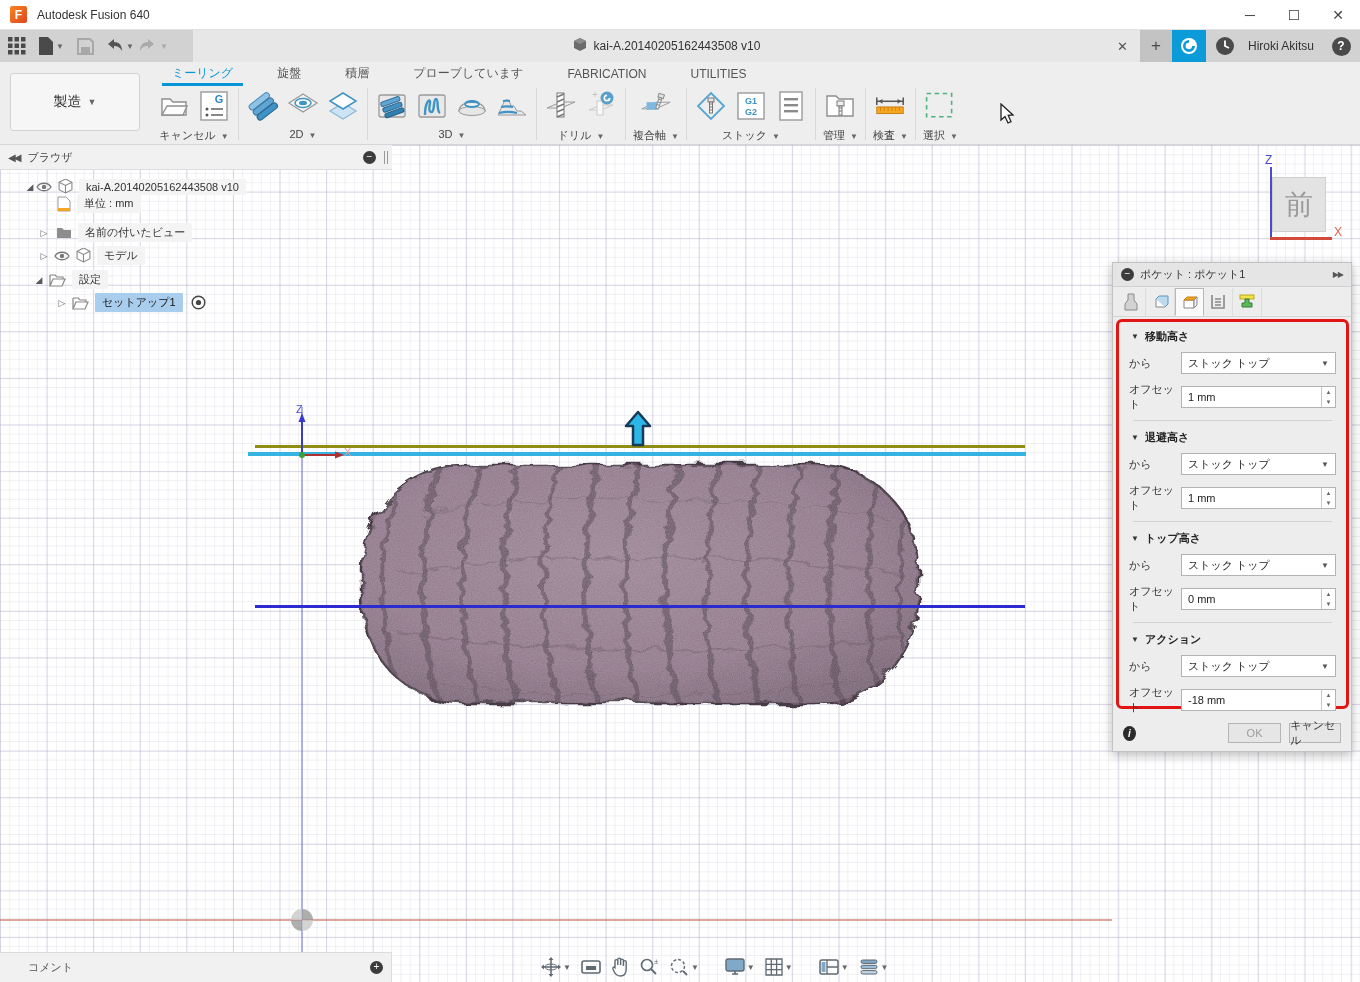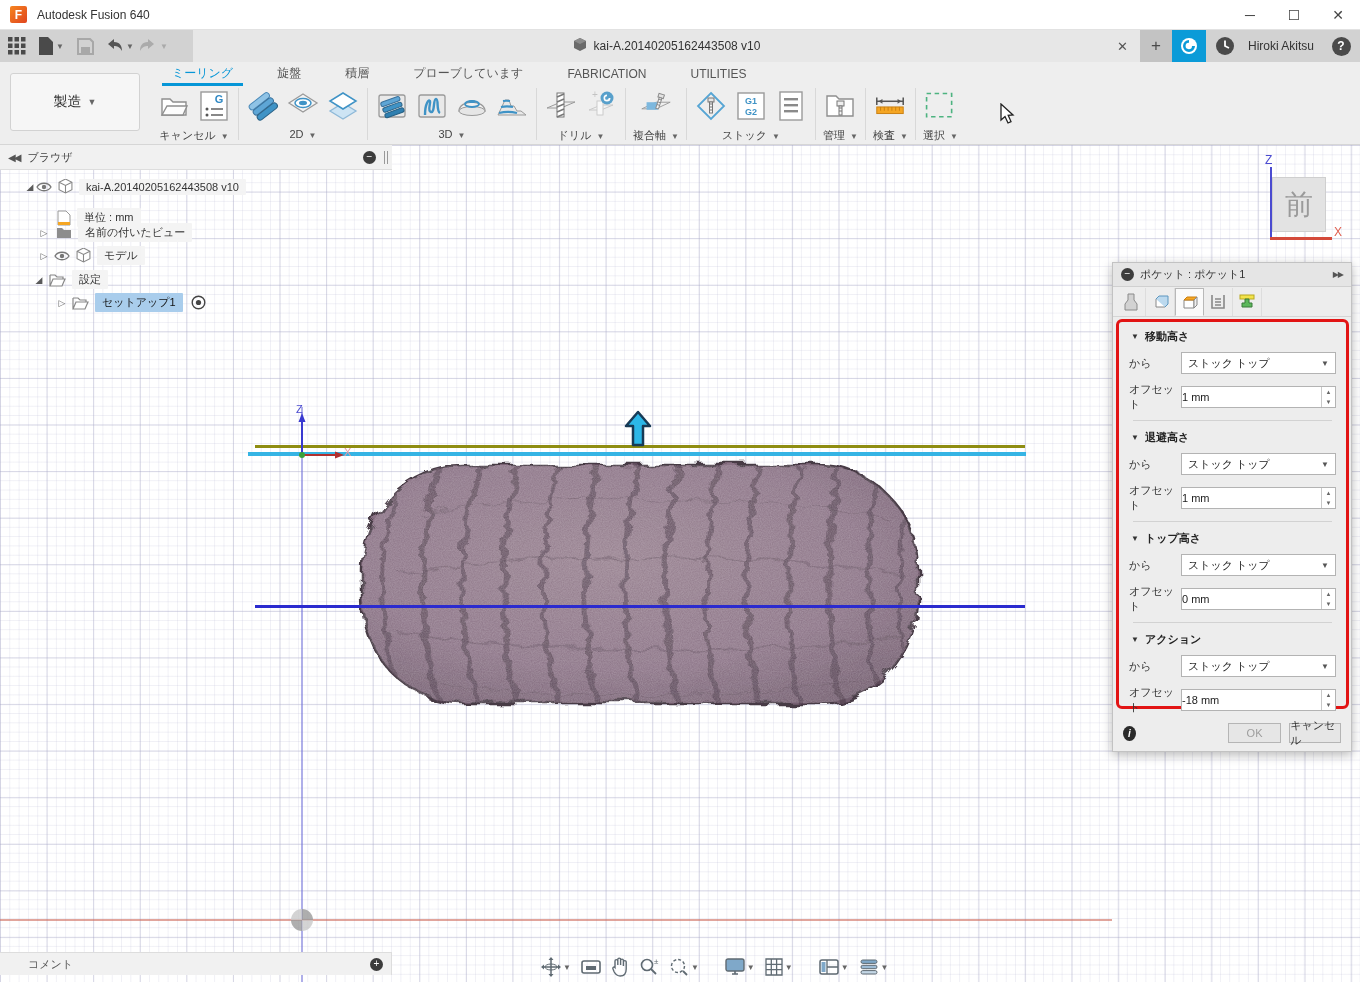--- a/index.html
+++ b/index.html
@@ -89,32 +89,32 @@
   .dlg-tab.selected { background:#fafafa; border:1px solid #b8b8b8; border-bottom:1px solid #fafafa; }
   .red-box { position:absolute; left:3px; top:56px; width:233px; height:390px; border:3px solid #e21414; border-radius:6px; }
   .dlg-section { padding:7px 10px 2px 10px; }
   .sec-title { font-size:11px; font-weight:bold; color:#222; display:flex; align-items:center; gap:6px; }
   .sec-title .drop-caret { color:#333; }
   .param-row { display:flex; align-items:center; margin-top:8px; }
   .param-label { width:52px; font-size:11px; color:#333; flex:none; }
   .select-box { flex:1; height:22px; background:#fff; border:1px solid #b3b3b3; display:flex; align-items:center; font-size:11px; color:#222; padding:0 6px; }
   .select-box .drop-caret { margin-left:auto; color:#555; }
   .spin-box { flex:1; height:22px; background:#fff; border:1px solid #b3b3b3; display:flex; align-items:stretch; font-size:11px; color:#222; }
-  .spin-box .val { flex:1; display:flex; align-items:center; }
+  .spin-box .val { flex:1; display:flex; align-items:center; padding-left:6px; }
   .spinner { width:14px; border-left:1px solid #c9c9c9; display:flex; flex-direction:column; }
   .spinner span { flex:1; font-size:6px; color:#666; display:flex; align-items:center; justify-content:center; }
   .sec-div { height:1px; background:#d2d2d2; margin:8px 4px 0 4px; }
   .dlg-footer { position:absolute; left:0; bottom:0; width:100%; height:36px; display:flex; align-items:center; padding:0 10px; }
   .info-circle { width:15px; height:15px; border-radius:50%; background:#2b2b2b; color:#fff; font-size:10px; font-style:italic; font-weight:bold; display:flex; align-items:center; justify-content:center; }
   .btn { height:20px; border:1px solid #b5b5b5; background:#e6e6e6; font-size:11px; display:flex; align-items:center; justify-content:center; }
   .btn.ok { width:62px; margin-left:92px; color:#9d9d9d; }
   .btn.cancel { width:60px; margin-left:8px; color:#333; }
 
   
-  .comment-bar { position:absolute; left:0; top:807px; width:392px; height:23px; background:#f1f1f1; border-top:1px solid #ddd; border-right:1px solid #ddd; display:flex; align-items:center; font-size:11px; color:#555;justify-content:space-between; }
+  .comment-bar { position:absolute; left:0; top:807px; width:392px; height:30px; background:#f1f1f1; border-top:1px solid #ddd; border-right:1px solid #ddd; display:flex; align-items:center; font-size:11px; color:#555;justify-content:space-between; }
   .comment-bar .lbl { margin-left:28px; }
   .comment-bar .plus-circle { margin-left:auto; margin-right:8px; width:13px; height:13px; border-radius:50%; background:#3c3c3c; color:#fff; font-size:10px; line-height:12px; text-align:center; }
   .nav-bar { position:absolute; left:538px; top:810px; display:flex; align-items:center; gap:4px; }
   .nav-ico { display:flex; align-items:center; padding:2px 3px; }
   .nav-gap { width:12px; }
 
   .cursor-arrow { position:absolute; z-index:60; }
 </style>
 </head>
 <body>
@@ -524,21 +524,21 @@
       </span>
       <span class="tree-ico">
         <svg width="15" height="15" viewBox="0 0 14 14">
             <path d="M7 0 L13 3 V10 L7 13 L1 10 V3 Z" fill="#fff" stroke="#888"></path>
             <path d="M1 3 L7 6 L13 3 M7 6 V13" stroke="#888" fill="none"></path>
           </svg>
       </span>
       <span class="tree-chip">kai-A.20140205162443508 v10</span>
     </div>
 
-    <div class="tree-row" style="left:57px; top:62px;">
+    <div class="tree-row" style="left:57px; top:48px;">
       <span class="tree-ico">
         <svg width="14" height="16" viewBox="0 0 14 16">
             <path d="M1 1h8l4 4v10H1z" fill="#fff" stroke="#999"></path>
             <rect x="1" y="12" width="12" height="3" fill="#f5a623"></rect>
           </svg>
       </span>
       <span class="tree-chip">単位 : mm</span>
     </div>
 
     <div class="tree-row" style="left:38px; top:77px;">

